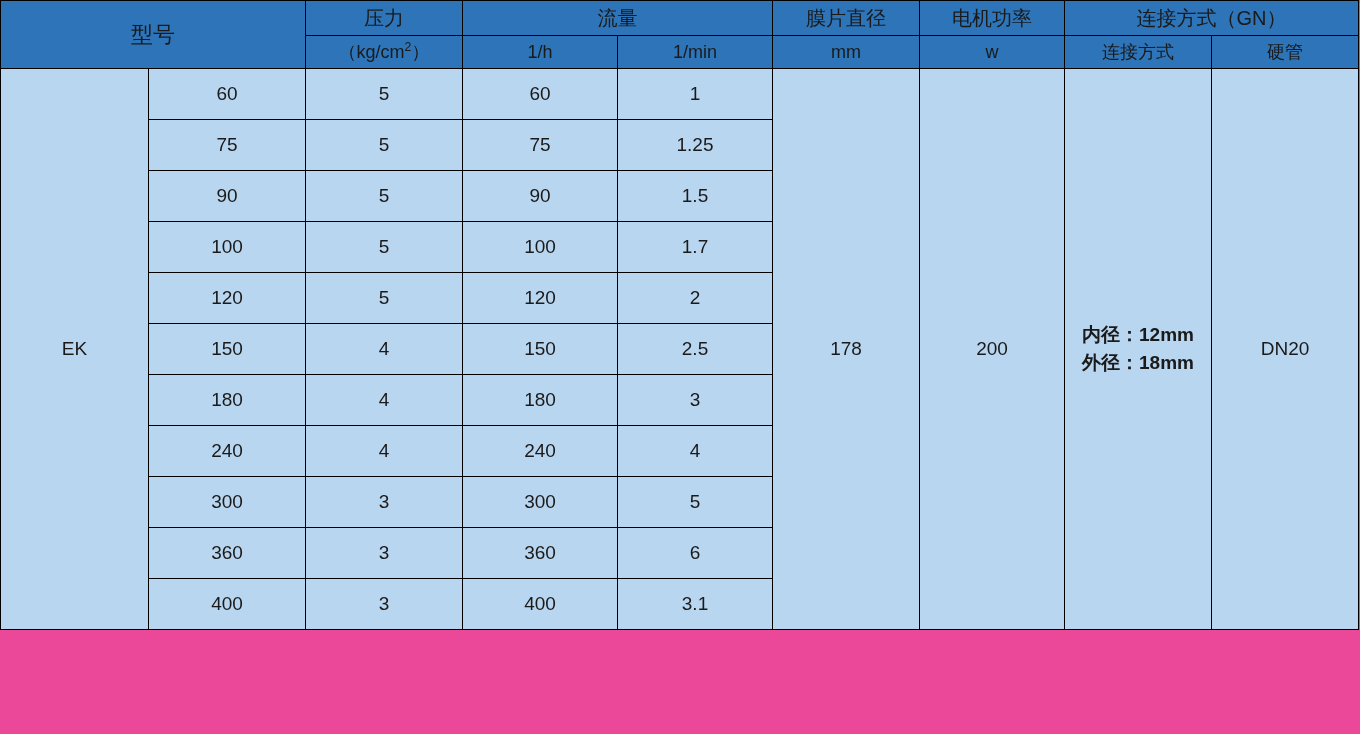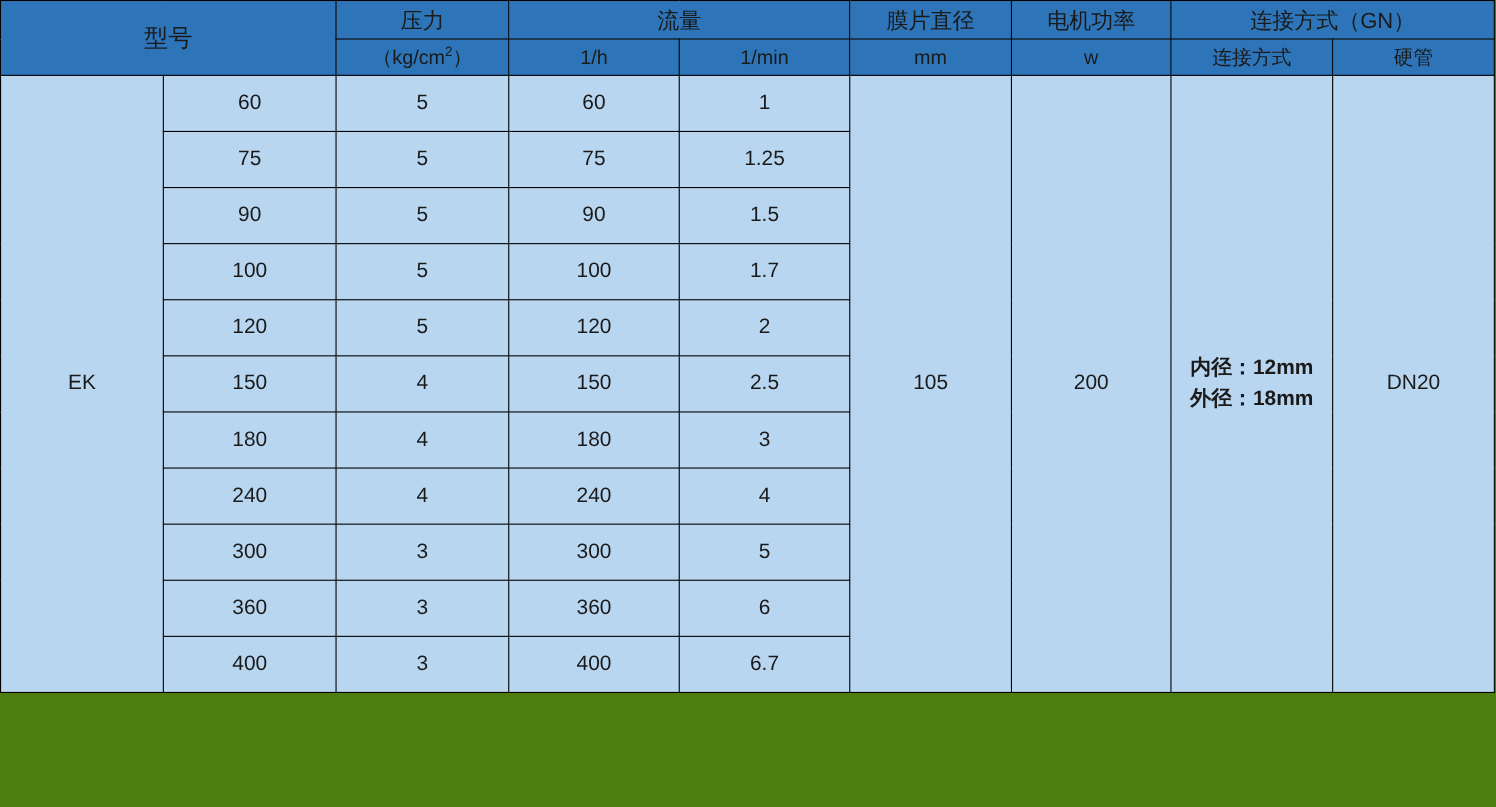--- a/index.html
+++ b/index.html
@@ -9,21 +9,21 @@
   }
   body {
     width: 1360px;
     height: 734px;
     font-family: "Liberation Sans", sans-serif;
   }
   #spec-table-wrap {
     width: 1360px;
     height: 734px;
     box-sizing: border-box;
-    background: #4d7c0f;
+    background: #ec4899;
     display: block;
   }
   table.spec {
     border-collapse: collapse;
     table-layout: fixed;
     width: 1358px;
     margin: 0 0 0 0;
     background: #b9d6f0;
   }
   table.spec th, table.spec td {
@@ -116,21 +116,21 @@
         <th class="sub">硬管</th>
       </tr>
     </thead>
     <tbody>
       <tr>
         <td class="model-cell" rowspan="11">EK</td>
         <td>60</td>
         <td>5</td>
         <td>60</td>
         <td>1</td>
-        <td class="span-cell" rowspan="11">105</td>
+        <td class="span-cell" rowspan="11">178</td>
         <td class="span-cell" rowspan="11">200</td>
         <td class="connect-cell" rowspan="11">内径：12mm
 外径：18mm</td>
         <td class="span-cell" rowspan="11">DN20</td>
       </tr>
       <tr>
         <td>75</td>
         <td>5</td>
         <td>75</td>
         <td>1.25</td>
@@ -180,17 +180,17 @@
       <tr>
         <td>360</td>
         <td>3</td>
         <td>360</td>
         <td>6</td>
       </tr>
       <tr>
         <td>400</td>
         <td>3</td>
         <td>400</td>
-        <td>6.7</td>
+        <td>3.1</td>
       </tr>
     </tbody>
   </table>
 </div>
 
 </body></html>

